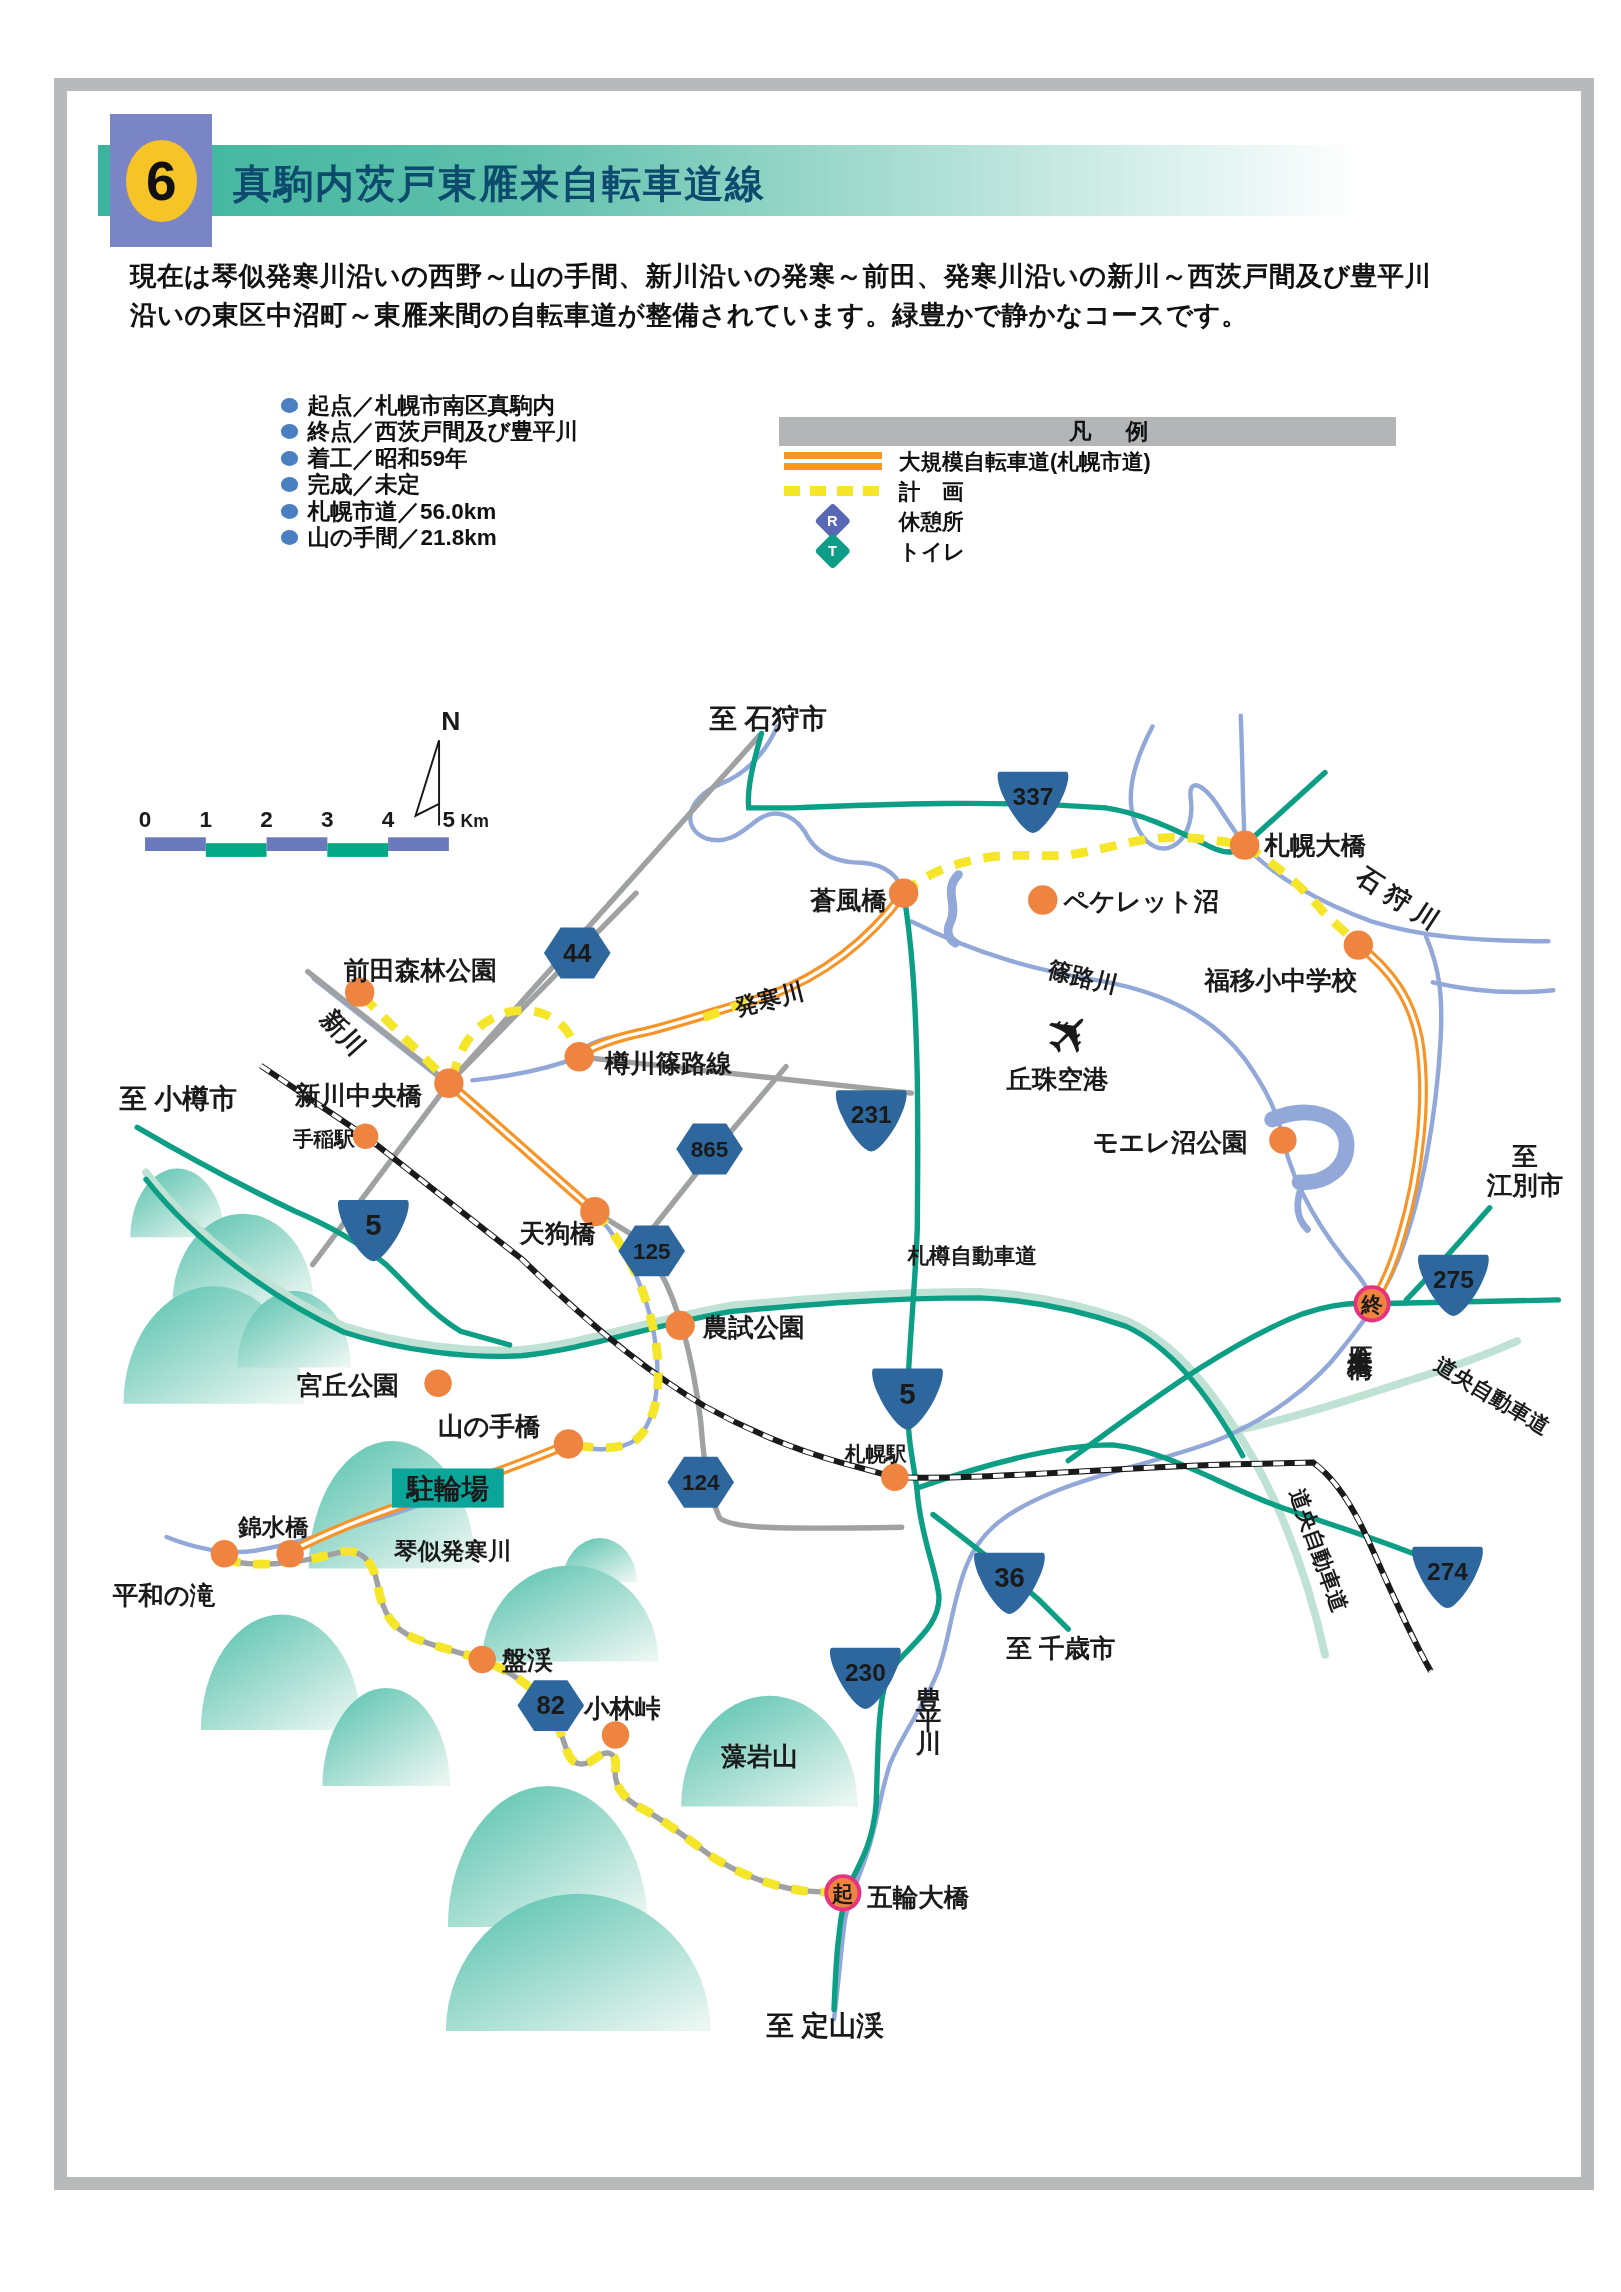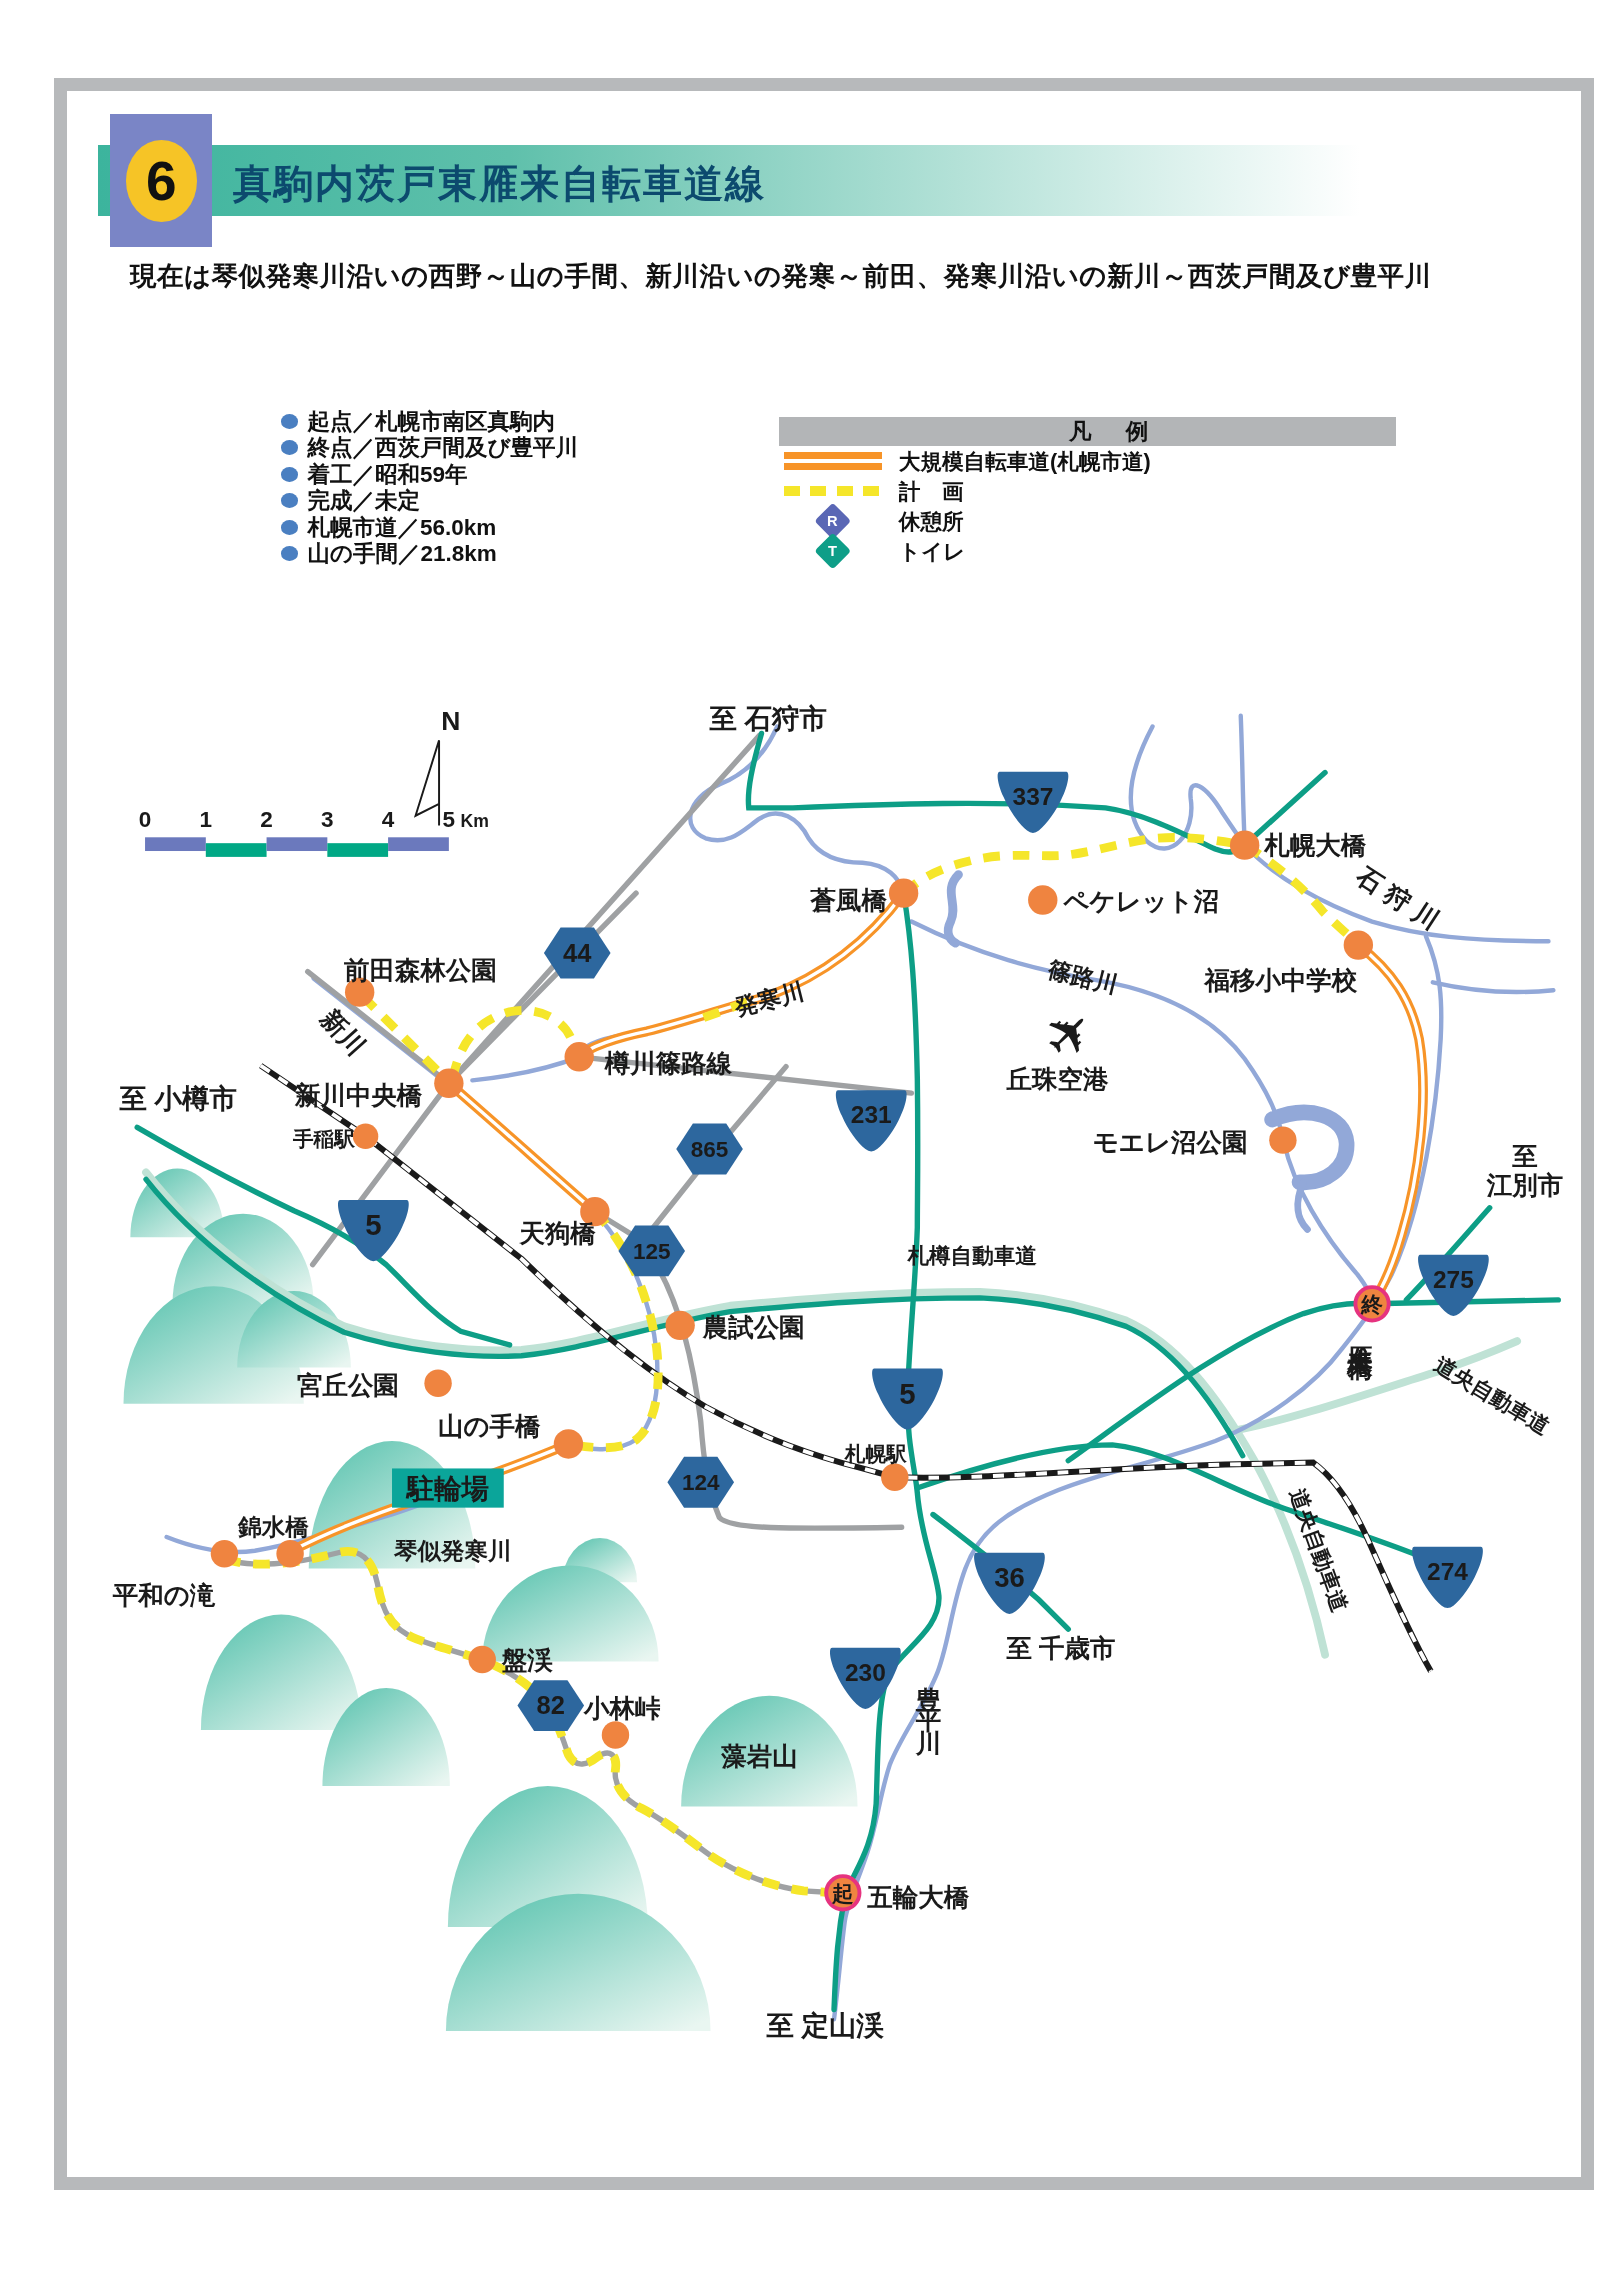--- a/index.html
+++ b/index.html
@@ -12,21 +12,21 @@
           background:linear-gradient(to right,#3cb49d 0%,#5fc0ab 30%,#ffffff 92%);}
   .badge{position:absolute;left:110px;top:114px;width:102px;height:133px;background:#7a85c6;}
   .badge-circle{position:absolute;left:15.7px;top:25.5px;width:71px;height:82px;background:#f6c426;
           border-radius:50%;display:flex;align-items:center;justify-content:center;}
   .badge-num{font-size:55px;font-weight:bold;color:#111;}
   .title{position:absolute;left:233px;top:157px;font-size:39px;font-weight:bold;color:#0c4a6e;
          letter-spacing:2px;}
   .intro{position:absolute;left:98px;top:257px;width:1431px;font-size:26.5px;font-weight:bold;
          color:#111;line-height:39px;letter-spacing:0.5px;margin-left:32px;}
   
-  .info{position:absolute;left:281px;top:408px;}
+  .info{position:absolute;left:281px;top:392px;}
   .info-row{display:flex;align-items:center;height:26.5px;}
   .info-dot{width:16.7px;height:14.7px;background:#4a7fc1;border-radius:50%;margin-right:9.8px;flex:none;}
   .info-label{font-size:22.5px;font-weight:bold;color:#111;white-space:nowrap;}
   
   .legend{position:absolute;left:779px;top:417px;width:617px;}
   .legend-titlebar{height:29px;background:#b3b5b7;display:flex;align-items:center;justify-content:center;padding-left:48px;}
   .legend-title{font-size:22.5px;font-weight:bold;color:#111;letter-spacing:5.9px;}
   .legend-body{display:flex;}
   .legend-col{display:flex;flex-direction:column;}
   .legend-col.left{width:363px;}
@@ -57,20 +57,21 @@
   <div class="banner"></div>
   <div class="badge">
     <div class="badge-circle">
       <span class="badge-num">6</span>
     </div>
   </div>
   <div class="title">真駒内茨戸東雁来自転車道線</div>
 
   <div class="intro">
     <div>現在は琴似発寒川沿いの西野～山の手間、新川沿いの発寒～前田、発寒川沿いの新川～西茨戸間及び豊平川</div>
+    <div>沿いの東区中沼町～東雁来間の自転車道が整備されています。緑豊かで静かなコースです。</div>
   </div>
 
   <div class="info">
     <div class="info-row">
       <span class="info-dot"></span>
       <span class="info-label">起点／札幌市南区真駒内</span>
       </div>
     <div class="info-row">
       <span class="info-dot"></span>
       <span class="info-label">終点／西茨戸間及び豊平川</span>

